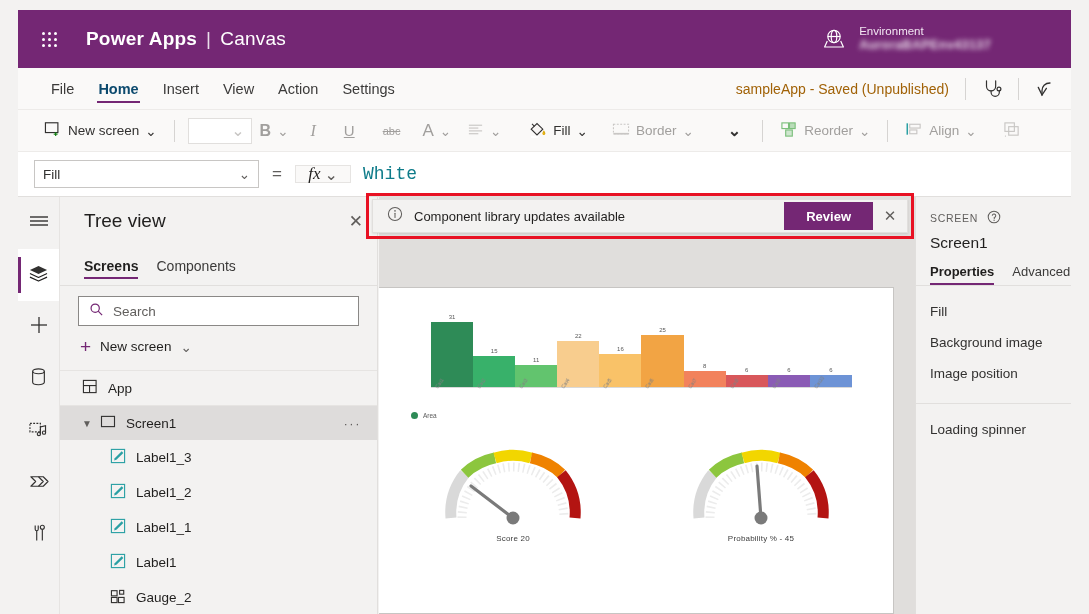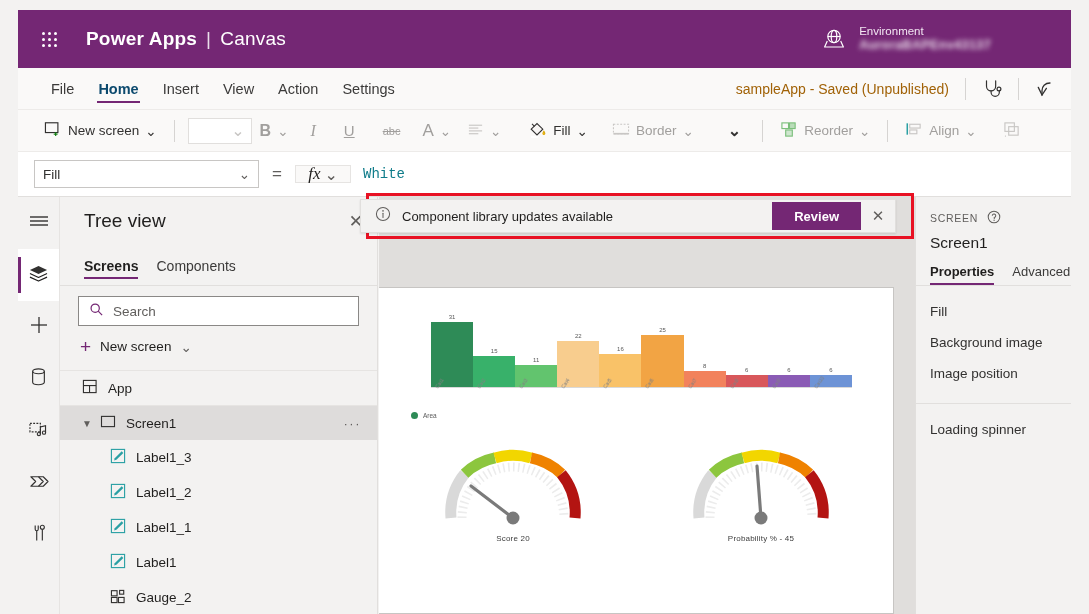--- a/index.html
+++ b/index.html
@@ -80,21 +80,21 @@
     margin-left:16px; width:225px; height:28px; border:1px solid #c8c6c4; background:#fff;
     display:flex; align-items:center; padding:0 8px; font-size:13.5px; color:#323130; cursor:pointer;
   }
   .propsel .chev{ margin-left:auto; color:#605e5c; }
   .eqsign{ width:36px; text-align:center; font-size:17px; color:#605e5c; }
   .fxbtn{ width:56px; height:18px; border:1px solid #e6e4e2; background:#faf9f8;
     display:flex; align-items:center; justify-content:center; gap:4px; cursor:pointer;}
   .fxbtn .fx{ font-family:"Liberation Serif", serif; font-style:italic; font-size:17px; color:#201f1e;}
   .fval{
     flex:1; margin-left:12px; font-family:"Liberation Mono", monospace;
-    font-size:14px; color:#0f7c8a;
+    font-size:18px; color:#0f7c8a;
   }
 
   
   .rail{
     position:absolute; left:18px; top:197px; width:42px; height:417px;
     background:#f3f2f1; border-right:1px solid #e6e4e2;
   }
   .railitem{
     position:relative; height:52px; display:flex; align-items:center; justify-content:center; cursor:pointer;
   }
@@ -181,21 +181,21 @@
   .rptab.active:after{ content:""; position:absolute; left:0; right:0; bottom:0; height:2.5px; background:#742774;}
   .rpgroup{ border-top:1px solid #e1dfdd; padding:10px 0 14px 14px; }
   .rpprop{ font-size:13.5px; color:#323130; height:31px; display:flex; align-items:center; cursor:pointer;}
 
   
   .bannerhl{
     position:absolute; left:366px; top:193px; width:548px; height:46px;
     border:3px solid #e81123; background:transparent; z-index:40;
   }
   .banner{
-    position:absolute; left:360px; top:199px; width:536px; height:34px;
+    position:absolute; left:372px; top:199px; width:536px; height:34px;
     background:#f3f2f1; border:1px solid #e1dfdd; display:flex; align-items:center;
     box-shadow:0 1px 2px rgba(0,0,0,.10); z-index:41;
   }
   .bannericon{ margin-left:14px; color:#605e5c; }
   .bannertxt{ margin-left:11px; font-size:13px; color:#201f1e; }
   .reviewbtn{
     margin-left:auto; background:#742774; color:#fff; font-size:13px; font-weight:bold;
     height:28px; padding:0 22px; display:flex; align-items:center; justify-content:center;
     cursor:pointer; border:none;
   }

